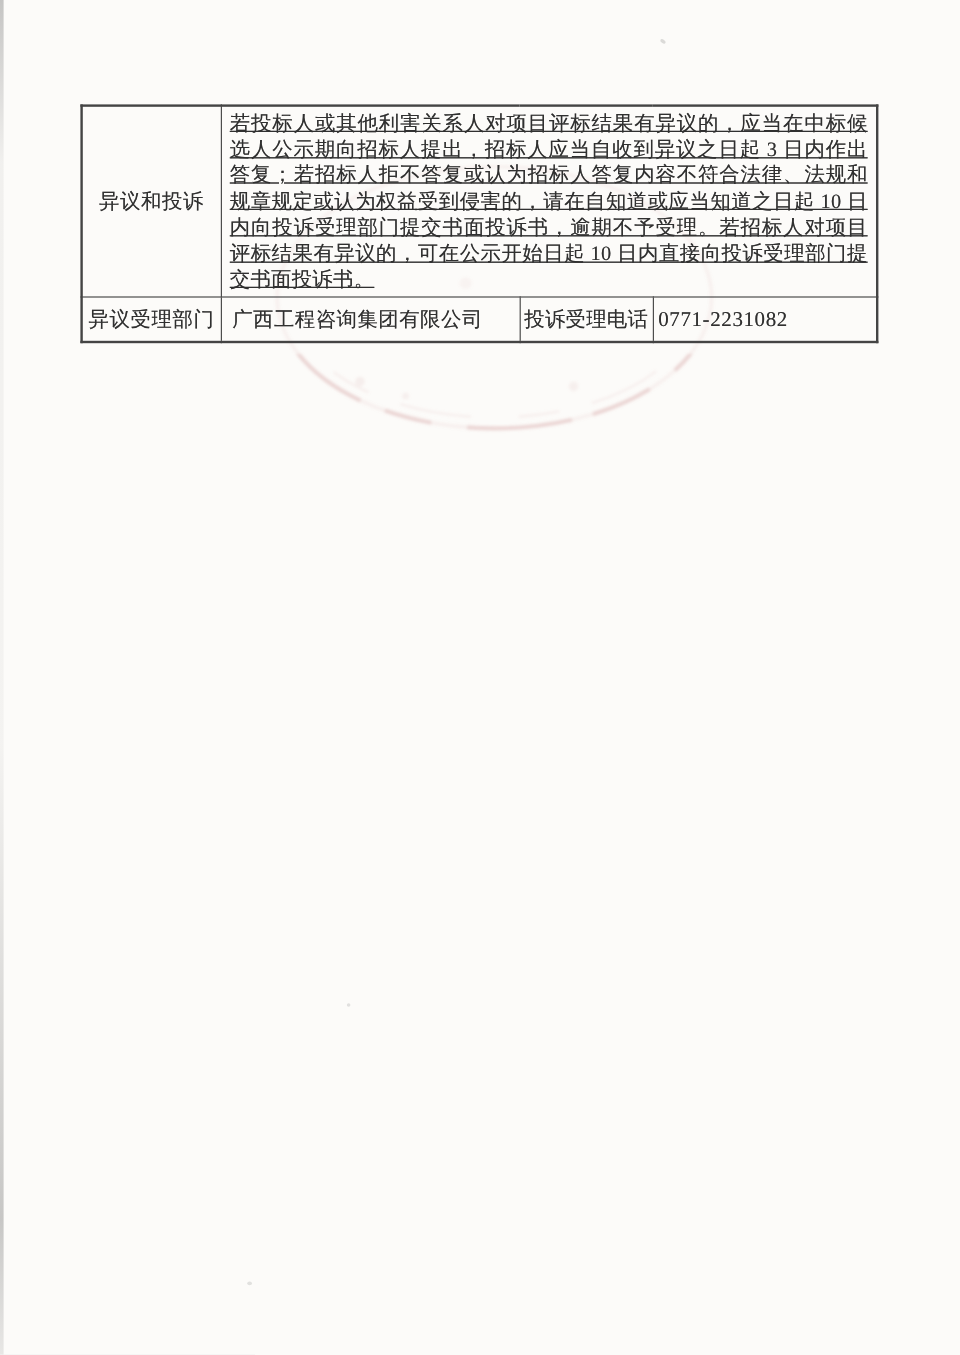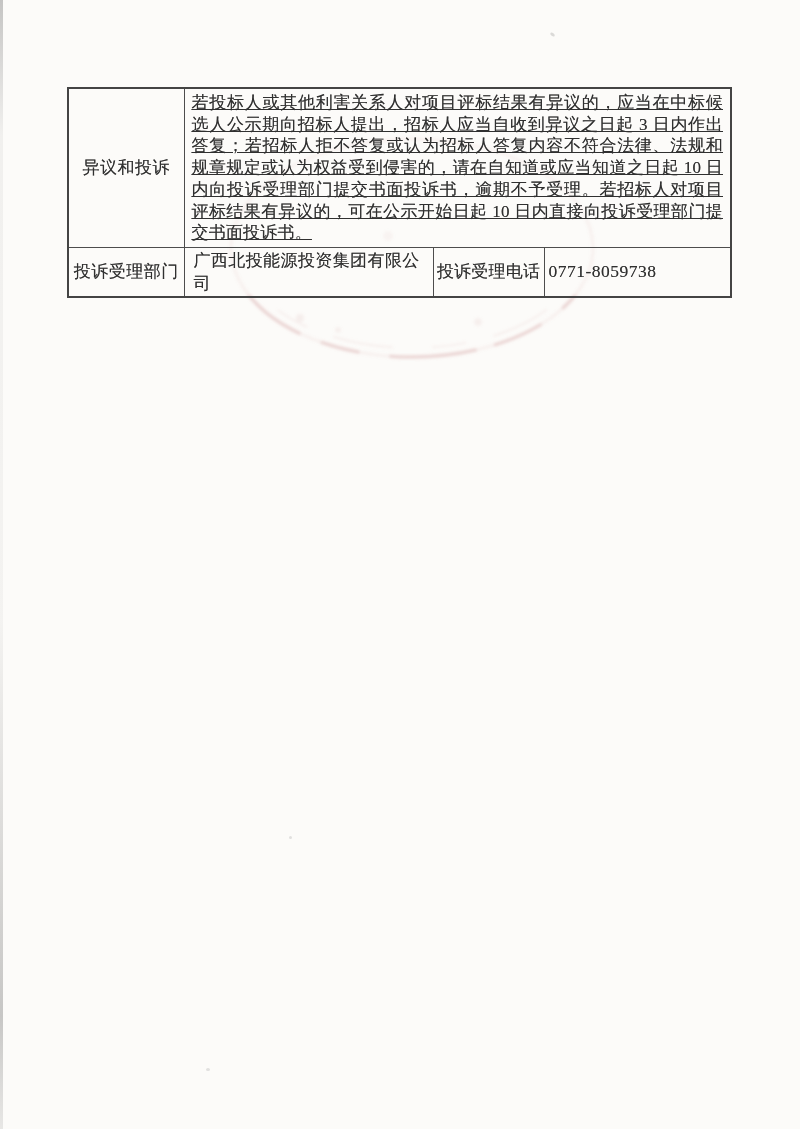--- a/index.html
+++ b/index.html
@@ -115,30 +115,30 @@
     </colgroup>
     <tbody>
       <tr class="row-objection">
         <td class="label-cell">
           <span>异议和投诉</span>
         </td>
         <td class="text-cell" colspan="3">
           <span>若投标人或其他利害关系人对项目评标结果有异议的，应当在中标候选人公示期向招标人提出，招标人应当自收到异议之日起 3 日内作出答复；若招标人拒不答复或认为招标人答复内容不符合法律、法规和规章规定或认为权益受到侵害的，请在自知道或应当知道之日起 10 日内向投诉受理部门提交书面投诉书，逾期不予受理。若招标人对项目评标结果有异议的，可在公示开始日起 10 日内直接向投诉受理部门提交书面投诉书。</span>
         </td>
       </tr>
-      <tr class="row-dept2">
+      <tr class="row-dept1">
         <td class="label-cell">
-          <span>投诉受理部门</span>
+          <span>异议受理部门</span>
         </td>
         <td class="dept-cell">
-          <span>广西北投能源投资集团有限公司</span>
+          <span>广西工程咨询集团有限公司</span>
         </td>
         <td class="phone-label-cell">
           <span>投诉受理电话</span>
         </td>
         <td class="phone-cell">
-          <span>0771-8059738</span>
+          <span>0771-2231082</span>
         </td>
       </tr>
     </tbody>
   </table>
 
 </div>
 
 </body></html>

